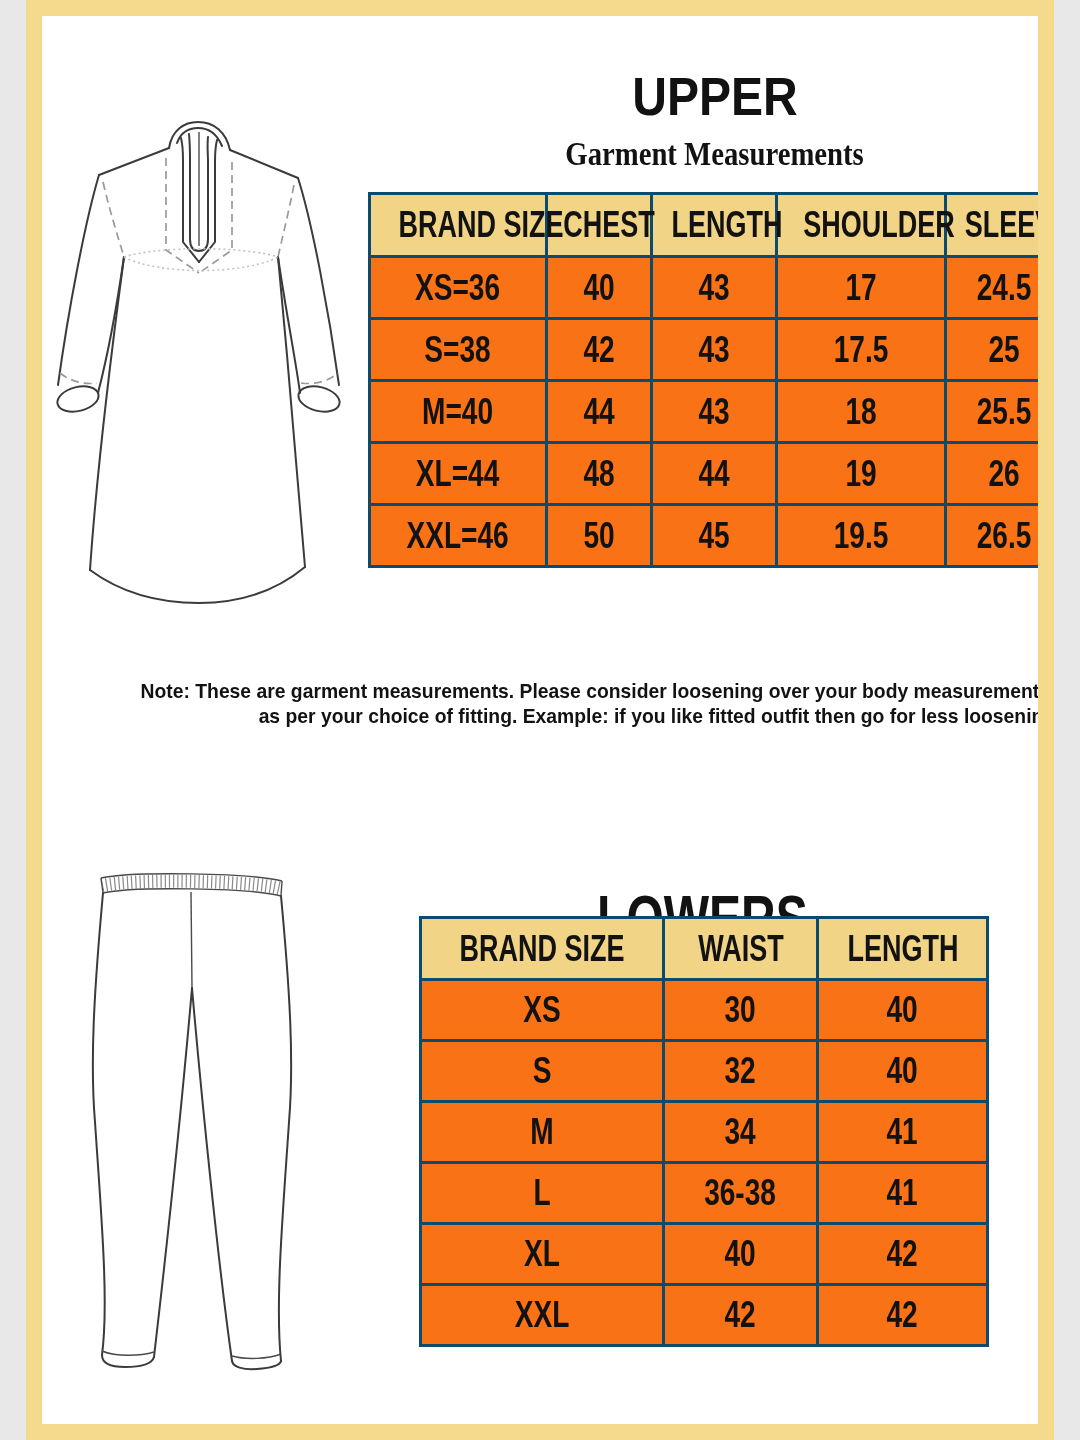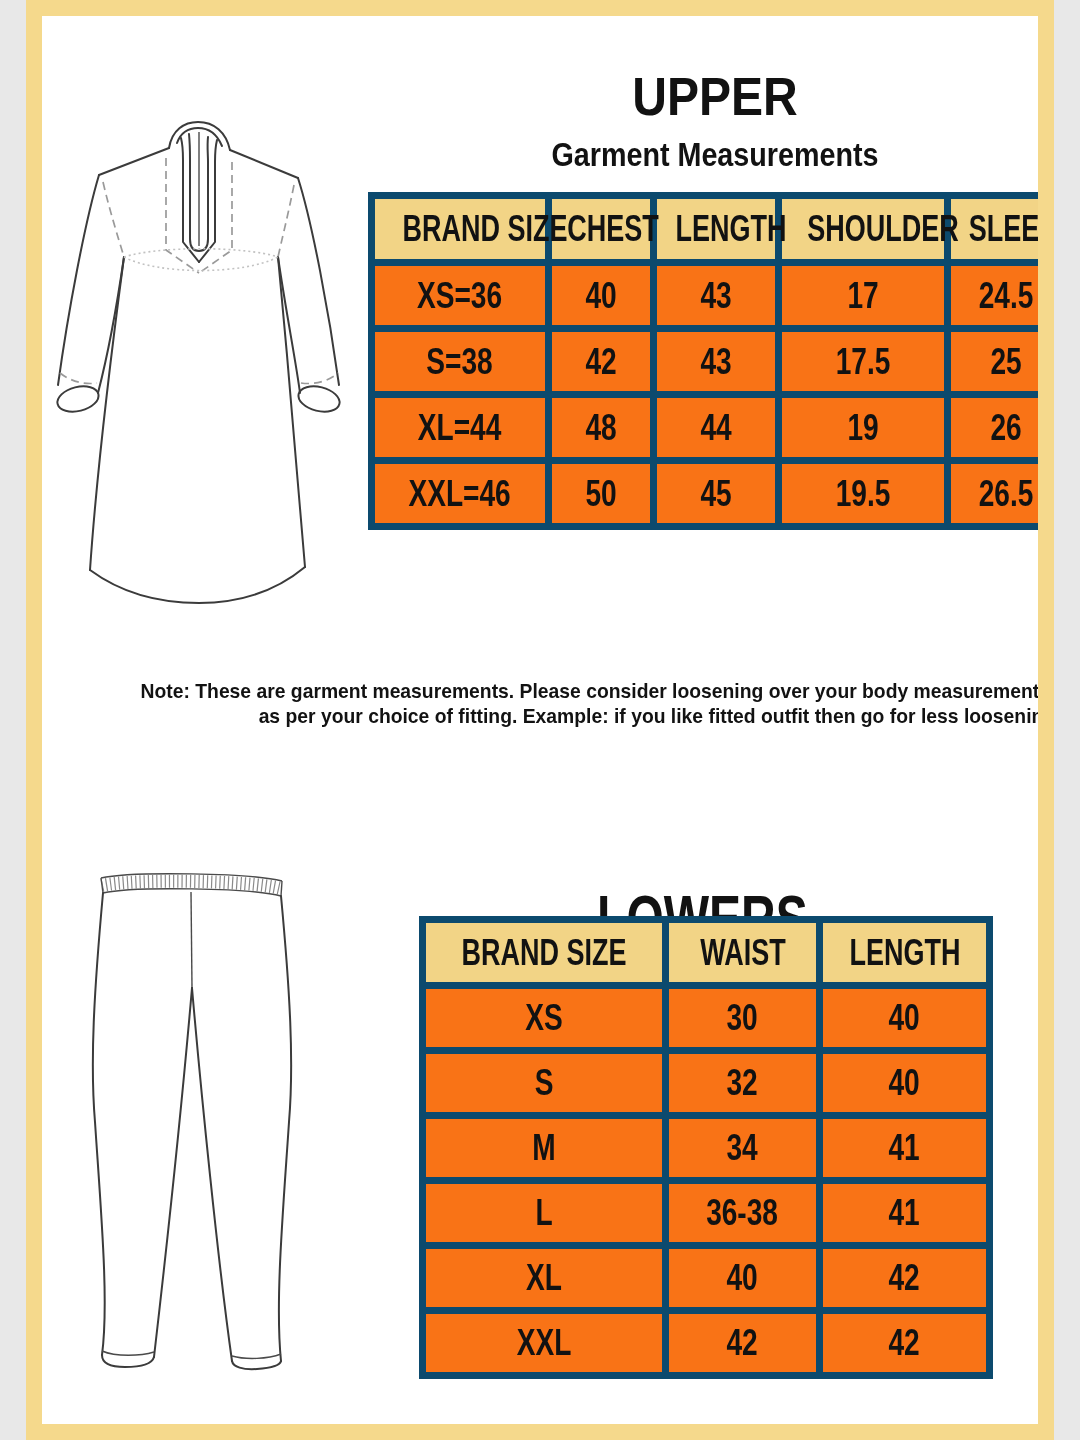--- a/index.html
+++ b/index.html
@@ -9,28 +9,28 @@
     font-family:"Liberation Sans","DejaVu Sans",sans-serif;
     color:#121212;
     padding-left:12px;
   }
   .frame{position:absolute;inset:0;border:16px solid #f5d98c;pointer-events:none;}
   .cx{display:inline-block;transform-origin:50% 50%;white-space:nowrap;font-weight:bold;}
 
   .sec-title{position:absolute;text-align:center;font-weight:bold;line-height:1;}
   .upper-title{left:342px;top:69px;width:694px;font-size:54px;}
   .upper-title .cx{transform:scaleX(0.89);}
-  .upper-subtitle{left:342px;top:138px;width:694px;font-size:33px;}
+  .upper-subtitle{left:342px;top:138px;width:694px;font-size:33px;font-family:Liberation Serif, serif;}
   .upper-subtitle .cx{transform:scaleX(0.87);}
   .lowers-title{left:393px;top:887px;width:567px;font-size:64px;}
   .lowers-title .cx{transform:scaleX(0.75);}
 
   table.tbl{position:absolute;border-collapse:collapse;table-layout:fixed;}
   .tbl th,.tbl td{
-    border:7px solid #0c4a6e;text-align:center;vertical-align:middle;
+    border:3px solid #0c4a6e;text-align:center;vertical-align:middle;
     font-weight:bold;padding:0;
   }
   .tbl th{background:#f2d486;font-size:36px;}
   .tbl td{background:#f97316;font-size:36px;}
   .tbl th .cx{transform:scaleX(0.75);}
   .tbl td .cx{transform:scaleX(0.78);}
   .upper-tbl{left:342px;top:192px;width:694px;}
   .upper-tbl th{height:60px;}
   .upper-tbl td{height:59px;}
   .lower-tbl{left:393px;top:916px;width:567px;}
@@ -128,20 +128,27 @@
           <td><span class="cx">24.5</span></td>
         </tr>
         <tr>
           <td><span class="cx">S=38</span></td>
           <td><span class="cx">42</span></td>
           <td><span class="cx">43</span></td>
           <td><span class="cx">17.5</span></td>
           <td><span class="cx">25</span></td>
         </tr>
         <tr>
+          <td><span class="cx">M=40</span></td>
+          <td><span class="cx">44</span></td>
+          <td><span class="cx">43</span></td>
+          <td><span class="cx">18</span></td>
+          <td><span class="cx">25.5</span></td>
+        </tr>
+        <tr>
           <td><span class="cx">XL=44</span></td>
           <td><span class="cx">48</span></td>
           <td><span class="cx">44</span></td>
           <td><span class="cx">19</span></td>
           <td><span class="cx">26</span></td>
         </tr>
         <tr>
           <td><span class="cx">XXL=46</span></td>
           <td><span class="cx">50</span></td>
           <td><span class="cx">45</span></td>

